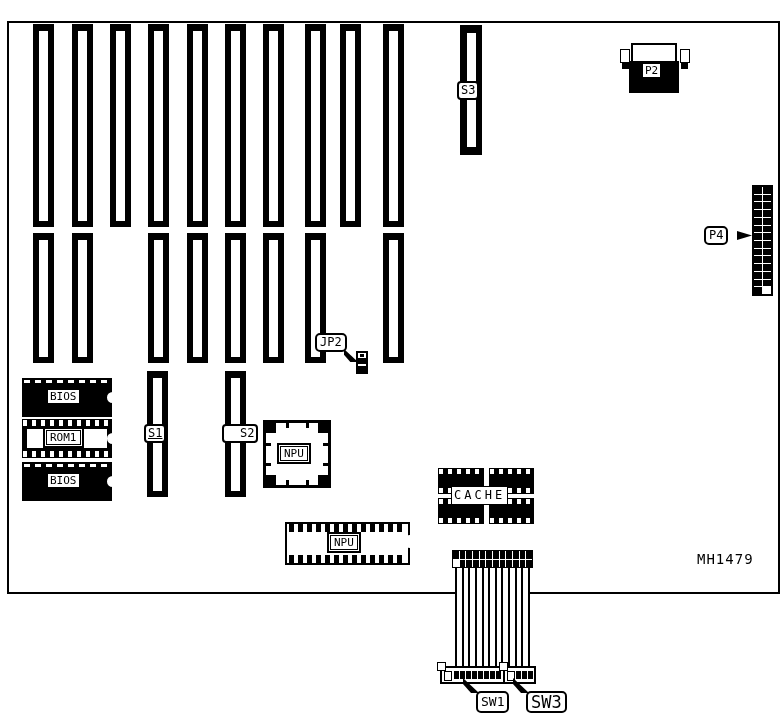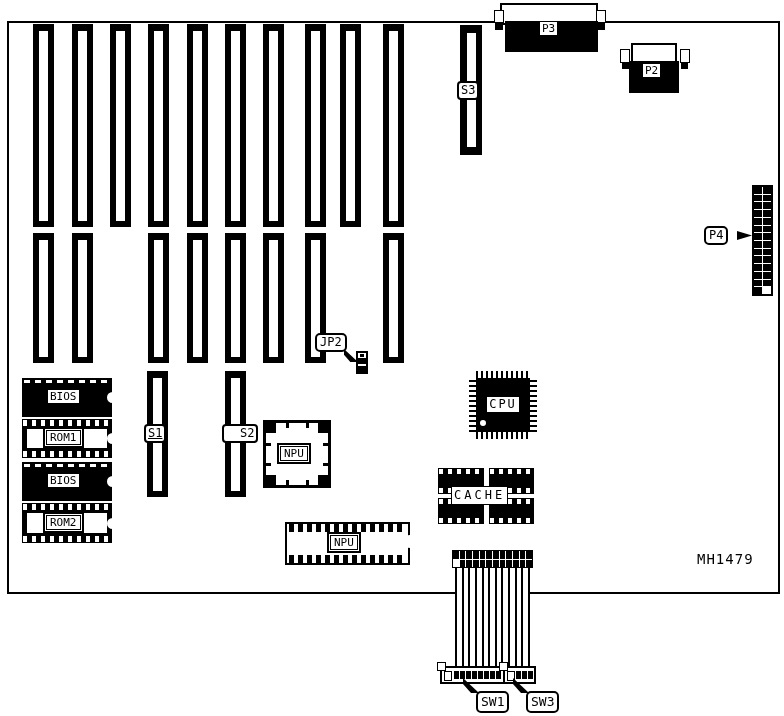--- a/index.html
+++ b/index.html
@@ -22,29 +22,20 @@
   .grid{display:grid;gap:1px;background:#fff;}
   .cellb{background:#000;} .cellw{background:#fff;}
 </style>
 </head>
 <body>
 
 <div id="stage">
 
   <div class="abs board" style="left:7px;top:21px;width:769px;height:569px;"></div>
 
-  <div class="abs" style="left:492px;top:1px;width:116px;height:55px;z-index:4;">
-    <div class="abs" style="left:8px;top:2px;width:94px;height:18px;background:#fff;border:2px solid #000;"></div>
-    <div class="abs" style="left:2px;top:9px;width:8px;height:11px;background:#fff;border:1px solid #000;"></div>
-    <div class="abs" style="left:104px;top:9px;width:8px;height:11px;background:#fff;border:1px solid #000;"></div>
-    <div class="abs ink" style="left:13px;top:20px;width:93px;height:31px;"></div>
-    <div class="abs ink" style="left:3px;top:21px;width:8px;height:8px;"></div>
-    <div class="abs ink" style="left:105px;top:21px;width:8px;height:8px;"></div>
-    <div class="labelbox" style="left:47px;top:20px;">P3</div>
-  </div>
 
   <div class="abs" style="left:618px;top:1px;width:72px;height:56px;z-index:4;margin-top:40px;">
     <div class="abs" style="left:13px;top:2px;width:42px;height:18px;background:#fff;border:2px solid #000;"></div>
     <div class="abs" style="left:2px;top:8px;width:8px;height:12px;background:#fff;border:1px solid #000;"></div>
     <div class="abs" style="left:62px;top:8px;width:8px;height:12px;background:#fff;border:1px solid #000;"></div>
     <div class="abs ink" style="left:11px;top:20px;width:50px;height:32px;"></div>
     <div class="abs ink" style="left:4px;top:21px;width:7px;height:7px;"></div>
     <div class="abs ink" style="left:63px;top:21px;width:7px;height:7px;"></div>
     <div class="labelbox" style="left:24px;top:22px;">P2</div>
   </div>
@@ -112,29 +103,20 @@
         <span>ROM1</span>
       </div>
   </div>
 
   <div class="abs ink" style="left:22px;top:462px;width:90px;height:39px;">
     <div class="abs" style="left:2px;top:2px;right:2px;height:3px;background:repeating-linear-gradient(90deg,#fff 0 6px,transparent 6px 11px);"></div>
     <div class="notch" style="right:-6px;top:14px;width:11px;height:11px;"></div>
     <div class="labelbox" style="left:25px;top:11px;">BIOS</div>
   </div>
 
-  <div class="abs ink" style="left:22px;top:503px;width:90px;height:40px;">
-    <div class="pinband" style="top:1px;"></div>
-    <div class="pinband" style="bottom:1px;"></div>
-    <div class="abs" style="left:5px;top:10px;width:80px;height:20px;background:#fff;"></div>
-    <div class="notch" style="right:-6px;top:15px;width:11px;height:11px;"></div>
-    <div class="dlabel" style="left:21px;top:9px;">
-        <span>ROM2</span>
-      </div>
-  </div>
 
   <div class="abs ink" style="left:147px;top:371px;width:21px;height:126px;">
     <div class="abs" style="left:6px;top:7px;width:9px;height:113px;background:#fff;"></div>
   </div>
   <div class="labelbox rlabel" style="left:144px;top:424px;text-decoration:underline;">S1</div>
 
   <div class="abs ink" style="left:225px;top:371px;width:21px;height:126px;">
     <div class="abs" style="left:6px;top:7px;width:9px;height:113px;background:#fff;"></div>
   </div>
   <div class="labelbox rlabel" style="left:222px;top:424px;padding-left:16px;">S2</div>
@@ -150,30 +132,20 @@
     <div class="abs ink" style="left:40px;bottom:0;width:3px;height:5px;"></div>
     <div class="abs ink" style="left:0;top:20px;width:5px;height:3px;"></div>
     <div class="abs ink" style="left:0;top:40px;width:5px;height:3px;"></div>
     <div class="abs ink" style="right:0;top:20px;width:5px;height:3px;"></div>
     <div class="abs ink" style="right:0;top:40px;width:5px;height:3px;"></div>
     <div class="dlabel" style="left:11px;top:20px;">
         <span>NPU</span>
       </div>
   </div>
 
-  <div class="abs" style="left:469px;top:371px;width:68px;height:68px;">
-    <div class="abs" style="left:7px;right:7px;top:0;height:7px;background:repeating-linear-gradient(90deg,#000 0 2px,transparent 2px 5px);"></div>
-    <div class="abs" style="left:7px;right:7px;bottom:0;height:7px;background:repeating-linear-gradient(90deg,#000 0 2px,transparent 2px 5px);"></div>
-    <div class="abs" style="top:7px;bottom:7px;left:0;width:7px;background:repeating-linear-gradient(0deg,#000 0 2px,transparent 2px 5px);"></div>
-    <div class="abs" style="top:7px;bottom:7px;right:0;width:7px;background:repeating-linear-gradient(0deg,#000 0 2px,transparent 2px 5px);"></div>
-    <div class="abs ink" style="left:7px;top:7px;width:54px;height:54px;">
-      <div class="abs" style="left:11px;top:19px;width:32px;height:15px;background:#fff;font-size:12px;line-height:15px;text-align:center;letter-spacing:2px;">CPU</div>
-      <div class="abs" style="left:4px;bottom:6px;width:6px;height:6px;background:#fff;border-radius:50%;"></div>
-    </div>
-  </div>
 
   <div class="abs" style="left:438px;top:468px;width:96px;height:56px;">
     <div class="abs ink" style="left:0;top:0;width:46px;height:26px;">
       <div class="pinband" style="top:1px;height:5px;"></div>
       <div class="pinband" style="bottom:1px;height:5px;"></div>
     </div>
     <div class="abs ink" style="left:51px;top:0;width:45px;height:26px;">
       <div class="pinband" style="top:1px;height:5px;"></div>
       <div class="pinband" style="bottom:1px;height:5px;"></div>
     </div>
@@ -230,21 +202,21 @@
     <div class="abs" style="left:12px;top:3px;width:47px;height:8px;background:repeating-linear-gradient(90deg,#000 0 5px,#fff 5px 6px);"></div>
     <div class="abs ink" style="left:61px;top:0;width:2px;height:14px;"></div>
     <div class="abs" style="left:65px;top:3px;width:6px;height:8px;background:#fff;border:1px solid #000;"></div>
     <div class="abs" style="left:74px;top:3px;width:17px;height:8px;background:repeating-linear-gradient(90deg,#000 0 5px,#fff 5px 6px);"></div>
   </div>
   <div class="abs" style="left:437px;top:662px;width:7px;height:7px;background:#fff;border:1px solid #000;z-index:5;"></div>
   <div class="abs" style="left:499px;top:662px;width:7px;height:7px;background:#fff;border:1px solid #000;z-index:5;"></div>
 
   <div class="callout" style="left:476px;top:691px;font-size:13px;line-height:18px;">SW1</div>
   <div class="tri" style="left:463px;top:678px;width:16px;height:15px;clip-path:polygon(0 0,100% 100%,50% 100%,0 40%);"></div>
-  <div class="callout" style="left:526px;top:691px;font-size:13px;line-height:18px;">SW3</div>
+  <div class="callout" style="left:526px;top:691px;font-size:17px;line-height:18px;">SW3</div>
   <div class="tri" style="left:513px;top:678px;width:16px;height:15px;clip-path:polygon(0 0,100% 100%,50% 100%,0 40%);"></div>
 
   <div class="abs" style="left:697px;top:551px;font-size:14px;letter-spacing:1px;">MH1479</div>
 
 <div class="abs ink" style="left: 33px; top: 24px; width: 21px; height: 203px; z-index: 2;">
       <div class="abs" style="left: 6px; top: 7px; width: 9px; height: 190px; background: rgb(255, 255, 255);"></div>
     </div>
     <div class="abs ink" style="left: 72px; top: 24px; width: 21px; height: 203px; z-index: 2;">
       <div class="abs" style="left: 6px; top: 7px; width: 9px; height: 190px; background: rgb(255, 255, 255);"></div>
     </div>

